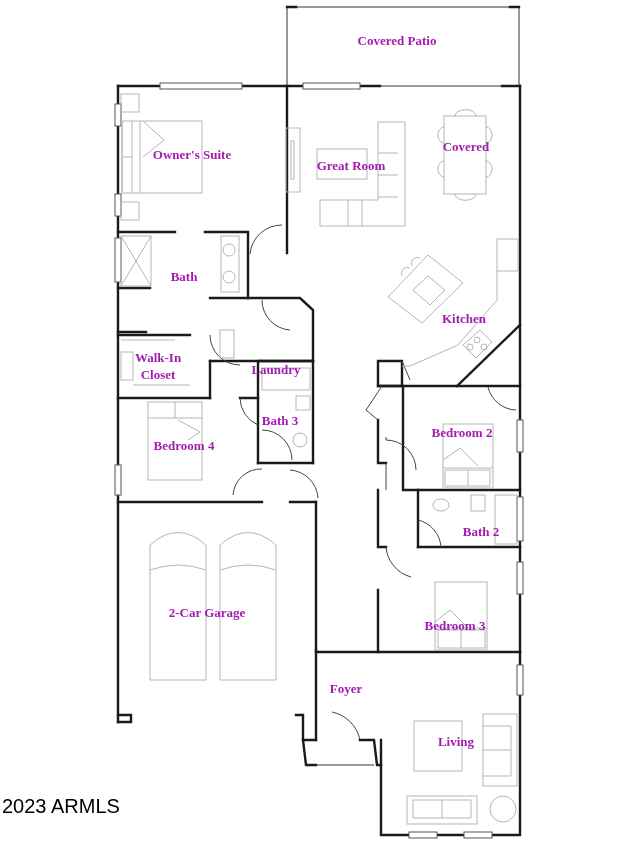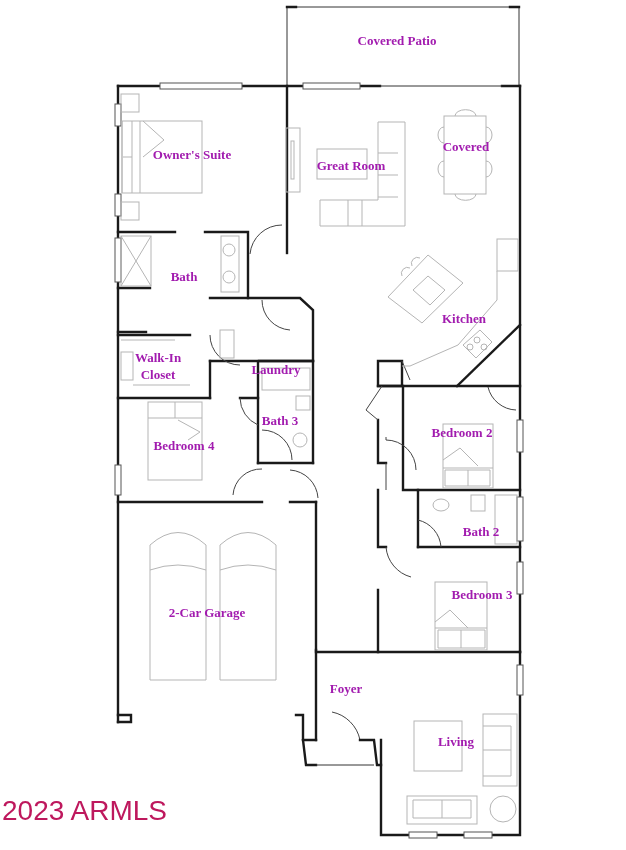--- a/index.html
+++ b/index.html
@@ -4,21 +4,21 @@
 <style>
   html,body{margin:0;padding:0;background:#ffffff;}
   body{width:626px;height:850px;position:relative;overflow:hidden;font-family:"Liberation Serif","DejaVu Serif",serif;}
   #plan{position:absolute;left:0;top:0;width:626px;height:850px;}
   .wall{stroke:#1a1a1a;stroke-width:2.4;fill:none;stroke-linecap:square;}
   .thin{stroke:#333;stroke-width:1;fill:none;}
   .furn{stroke:#b5b5b5;stroke-width:1;fill:none;}
   .win{stroke:#555;stroke-width:1;fill:#fff;}
   .door{stroke:#444;stroke-width:1;fill:none;}
   .room-label{position:absolute;font-size:13px;color:#a21caf;white-space:nowrap;text-align:center;line-height:17px;transform:translateX(-50%);font-weight:bold;}
-  .copyright{position:absolute;left:2px;top:795px;font-family:"Liberation Sans","DejaVu Sans",sans-serif;font-size:28px;color:#be185d;letter-spacing:0px;}
+  .copyright{position:absolute;left:2px;top:795px;font-family:"Liberation Sans","DejaVu Sans",sans-serif;font-size:20px;color:#000000;letter-spacing:0px;}
 </style>
 </head>
 <body>
 
 <svg id="plan" viewBox="0 0 626 850" xmlns="http://www.w3.org/2000/svg">
 
   <g>
     <path class="thin" d="M287 86 V7 H519 V86"></path>
     <path class="wall" d="M287 7 H296 M510 7 H519"></path>
   </g>
@@ -166,19 +166,19 @@
   <div class="room-label" style="left:466px;top:138px;">Covered</div>
   <div class="room-label" style="left:184px;top:268px;">Bath</div>
   <div class="room-label" style="left:276px;top:327px;margin-top:34px;">Laundry</div>
   <div class="room-label" style="left:464px;top:310px;">Kitchen</div>
   <div class="room-label" style="left:158px;top:349px;white-space:pre-line;">Walk-In
 Closet</div>
   <div class="room-label" style="left:280px;top:412px;">Bath 3</div>
   <div class="room-label" style="left:184px;top:437px;text-align:center;">Bedroom 4</div>
   <div class="room-label" style="left:462px;top:424px;text-align:right;">Bedroom 2</div>
   <div class="room-label" style="left:466px;top:523px;margin-left:15px;">Bath 2</div>
-  <div class="room-label" style="left:455px;top:586px;margin-left:27px;">Bedroom 3</div>
+  <div class="room-label" style="left:455px;top:617px;">Bedroom 3</div>
   <div class="room-label" style="left:207px;top:604px;">2-Car Garage</div>
   <div class="room-label" style="left:346px;top:680px;">Foyer</div>
   <div class="room-label" style="left:456px;top:733px;">Living</div>
 </div>
 
 <div class="copyright">2023 ARMLS</div>
 
 </body></html>

